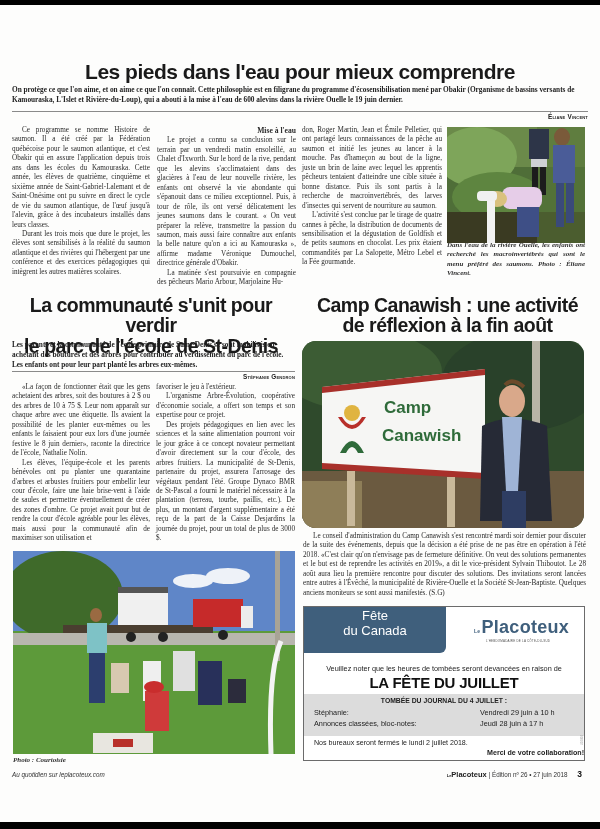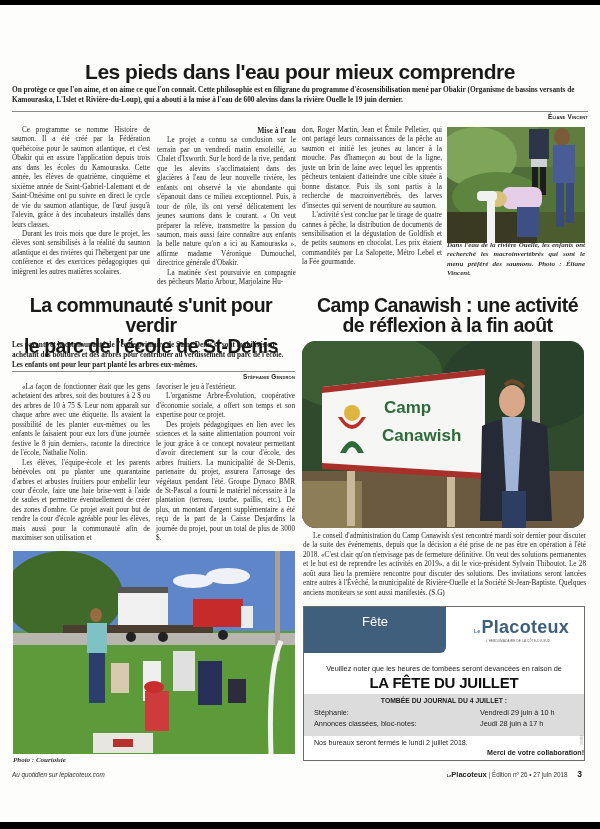--- a/index.html
+++ b/index.html
@@ -42,21 +42,21 @@
     font-size: 7px; line-height: 9.4px; color: #333; text-align: justify;
   }
   .photo { position: absolute; overflow: hidden; }
 
   
   .ad { position: absolute; left: 303px; top: 601px; width: 282px; height: 155px;
         border: 1px solid #6b6b6b; background: #fff; }
   .ad-banner { position: absolute; left: 0; top: 0; width: 142px; height: 46px;
         background: #3f5f7c; border-bottom-right-radius: 6px; color: #fff;
         font-family: "Liberation Sans", sans-serif; font-size: 13px; line-height: 15px;
-        text-align: center; padding-top: 7px; }
+        text-align: center; padding-top: 1px; }
   .ad-logo { position: absolute; left: 170px; top: 10px; color: #3f5f7c;
         font-family: "Liberation Sans", sans-serif; font-weight: bold; font-size: 18px; letter-spacing: 0.3px; }
   .ad-logo small { font-size: 5px; vertical-align: baseline; margin-right: 1px; }
   .ad-tagline { position: absolute; left: 182px; top: 32px; font-size: 3px; color: #555;
         font-family: "Liberation Sans", sans-serif; letter-spacing: 0.2px; }
   .ad-notice { position: absolute; left: 0; width: 100%; top: 57px; text-align: center;
         font-family: "Liberation Sans", sans-serif; font-size: 7.3px; color: #222; }
   .ad-big { position: absolute; left: 0; width: 100%; top: 67px; text-align: center;
         font-family: "Liberation Sans", sans-serif; font-weight: bold; font-size: 15px; color: #111; letter-spacing: -0.2px; }
   .ad-grey { position: absolute; left: 0; top: 87px; width: 100%; height: 42px; background: #dcdcdc; }
@@ -223,20 +223,21 @@
     </svg>
   </div>
 
   <div class="abs body-text" style="left:303px;top:527px;width:283px;">
     <p>Le conseil d'administration du Camp Canawish s'est rencontré mardi soir dernier pour discuter de la suite des événements, depuis que la décision a été prise de ne pas être en opération à l'été 2018. «C'est clair qu'on n'envisage pas de fermeture définitive. On veut des solutions permanentes et le but est de reprendre les activités en 2019», a dit le vice-président Sylvain Thiboutot. Le 28 août aura lieu la première rencontre pour discuter des solutions. Des invitations seront lancées entre autres à l'Évêché, la municipalité de Rivière-Ouelle et la Société St-Jean-Baptiste. Quelques anciens moniteurs se sont aussi manifestés. (S.G)</p>
   </div>
 
   <div class="ad">
     <div class="ad-banner">
       <div>Fête</div>
+      <div>du Canada</div>
     </div>
     <div class="ad-logo">
       <small>Le</small><span>Placoteux</span>
     </div>
     <div class="ad-tagline">L'HEBDOMADAIRE DE LA CÔTE-DU-SUD</div>
     <div class="ad-notice">Veuillez noter que les heures de tombées seront devancées en raison de</div>
     <div class="ad-big">LA FÊTE DU JUILLET</div>
     <div class="ad-grey">
       <div class="ad-grey-title">TOMBÉE DU JOURNAL DU 4 JUILLET :</div>
       <div class="ad-row" style="top:14px;">

